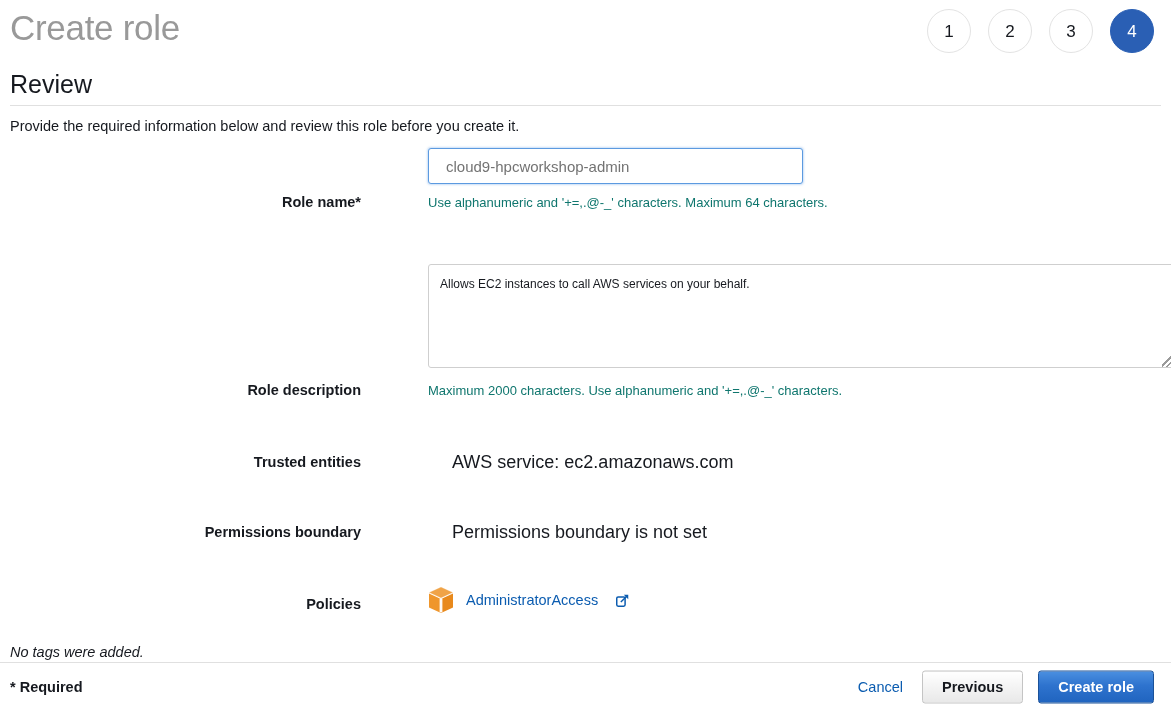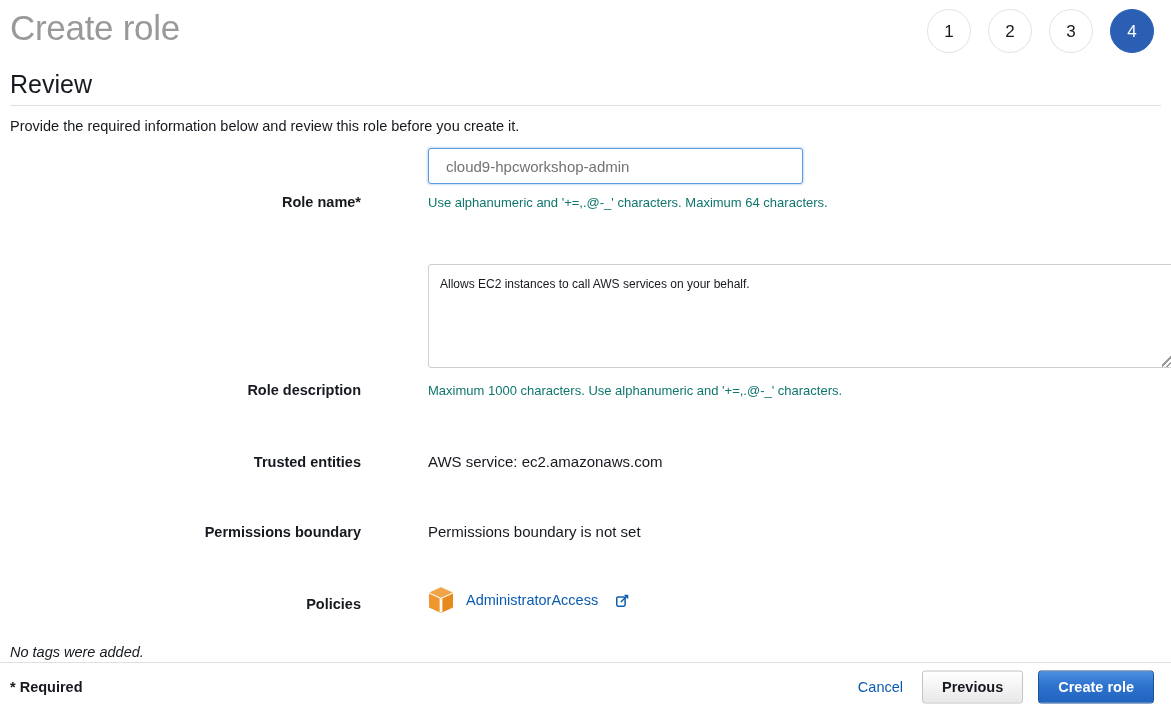--- a/index.html
+++ b/index.html
@@ -93,23 +93,24 @@
     font-size: 14.5px;
     font-weight: bold;
     color: #16191f;
     line-height: 20px;
   }
   .row-field {
     flex: 1 1 auto;
     min-width: 0;
   }
   .row-value {
-    font-size: 15px;
-    color: #16191f;
-    line-height: 20px;
+    font-size: 18px;
+    color: #16191f;
+    line-height: 20px;
+    margin-left: 24px;
   }
   .helper {
     font-size: 13px;
     color: #0f766e;
     line-height: 18px;
     margin-top: 10px;
   }
 
   
   .row-rolename { margin-top: 0; }
@@ -280,21 +281,21 @@
       </div>
     </div>
 
     <div class="row row-desc">
       <div class="row-label">Role description</div>
       <div class="row-field">
         <div class="textarea-wrap">
           <textarea class="textarea" style="">Allows EC2 instances to call AWS services on your behalf.</textarea>
           <span class="resize-grip"></span>
         </div>
-        <div class="helper">Maximum 1000 characters. Use alphanumeric and '+=,.@-_' characters.</div>
+        <div class="helper">Maximum 2000 characters. Use alphanumeric and '+=,.@-_' characters.</div>
       </div>
     </div>
 
     <div class="row row-trusted">
       <div class="row-label">Trusted entities</div>
       <div class="row-field">
         <div class="row-value">AWS service: ec2.amazonaws.com</div>
       </div>
     </div>
 

